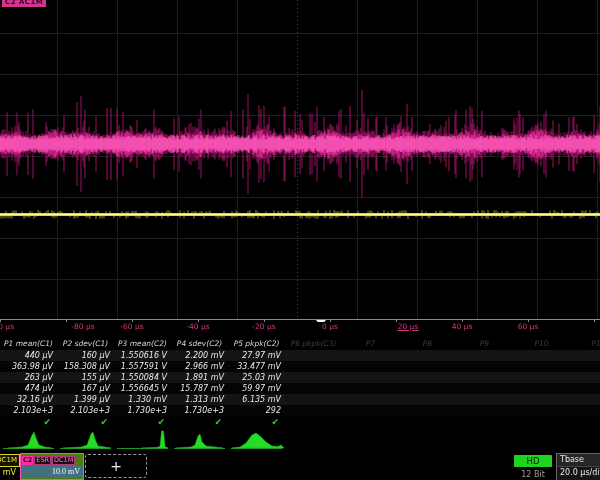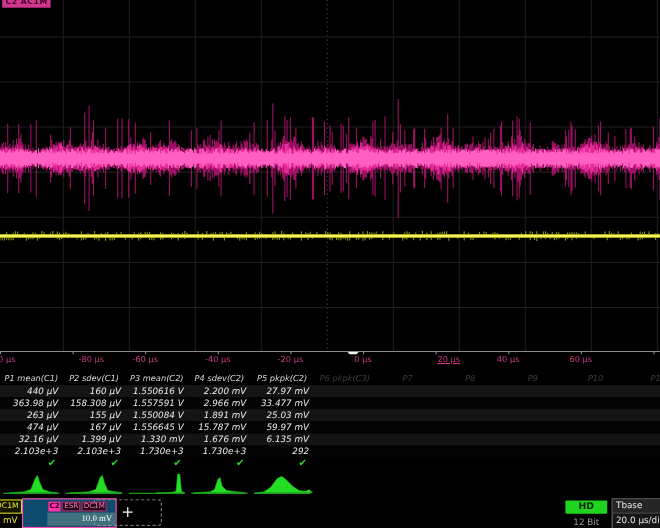--- a/index.html
+++ b/index.html
@@ -26,31 +26,31 @@
   .cell.head.dim{color:#3e3e3e;}
   .cell.val{text-align:right;padding-right:4px;box-sizing:border-box;font-size:8px;color:#eaeaea;}
   .cell.status{text-align:right;padding-right:6px;box-sizing:border-box;font-size:9px;color:#2fd42f;}
   
   #histicon-strip{position:absolute;left:0;top:429px;width:600px;height:22px;}
   
   #bottom-bar{position:absolute;left:0;top:452px;width:600px;height:28px;}
   #c1-badge{position:absolute;left:-30px;top:2px;width:46px;height:11px;border:1px solid #d8d820;
       color:#e8e830;font-size:7px;line-height:11px;text-align:right;padding-right:2px;background:#151500;}
   #c1-scale{position:absolute;left:-14px;top:16px;width:30px;text-align:right;font-size:8px;color:#e8e830;}
-  #c2-box{position:absolute;left:20px;top:1px;width:62px;height:25px;border:1px solid #ff4fb0;background:#0c4a6e;padding-left:22px;}
+  #c2-box{position:absolute;left:20px;top:1px;width:62px;height:25px;border:1px solid #ff4fb0;background:#4d7c0f;}
   #c2-chips{display:flex;height:12px;align-items:center;gap:1px;padding-left:1px;}
   .chip{font-size:6.5px;line-height:9px;height:9px;padding:0 1px;}
   #c2-name-chip{background:#ff2fa6;color:#33001c;font-weight:bold;}
   .chip.outline{border:1px solid #b03a7c;color:#ff7fc0;background:#24081a;height:7px;line-height:7px;}
   #c2-scale{height:12px;line-height:12px;background:#41707e;color:#fff;font-size:8px;
       text-align:right;padding-right:3px;font-family:Liberation Serif, serif;}
   #add-trace{position:absolute;left:85px;top:2px;width:60px;height:22px;border:1px dashed #9a9a9a;
       border-radius:3px;color:#eee;font-size:14px;line-height:22px;text-align:center;}
   #hd-badge{position:absolute;left:514px;top:3px;width:38px;height:12px;background:#1fd41f;
-      color:#002200;font-weight:bold;font-size:8.5px;line-height:12px;text-align:center;border-radius:1px;}
+      color:#002200;font-weight:normal;font-size:8.5px;line-height:12px;text-align:center;border-radius:1px;}
   #hd-bits{position:absolute;left:514px;top:18px;width:38px;text-align:center;font-size:8px;color:#999;}
   #tbase-panel{position:absolute;left:556px;top:1px;width:60px;height:26px;border:1px solid #666;background:#161616;}
   #tbase-label{display:block;height:12px;line-height:12px;font-size:8px;color:#e8e8e8;padding-left:3px;
       border-bottom:1px solid #444;background:#262626;}
   #tbase-value{display:block;height:12px;line-height:12px;font-size:8px;color:#e8e8e8;text-align:left;padding-left:3px;white-space:nowrap;}
 </style>
 </head>
 <body>
 
 <div id="screen">
@@ -179,21 +179,21 @@
         <span class="cell val"></span>
         <span class="cell val"></span>
         <span class="cell val"></span>
         <span class="cell val"></span>
         <span class="cell val"></span>
       </div>
       <div class="t-row vals stripe-a">
         <span class="cell val">32.16 μV</span>
         <span class="cell val">1.399 μV</span>
         <span class="cell val">1.330 mV</span>
-        <span class="cell val">1.676 mV</span>
+        <span class="cell val">1.313 mV</span>
         <span class="cell val">6.135 mV</span>
         <span class="cell val"></span>
         <span class="cell val"></span>
         <span class="cell val"></span>
         <span class="cell val"></span>
         <span class="cell val"></span>
         <span class="cell val"></span>
       </div>
       <div class="t-row vals stripe-b">
         <span class="cell val">2.103e+3</span>

